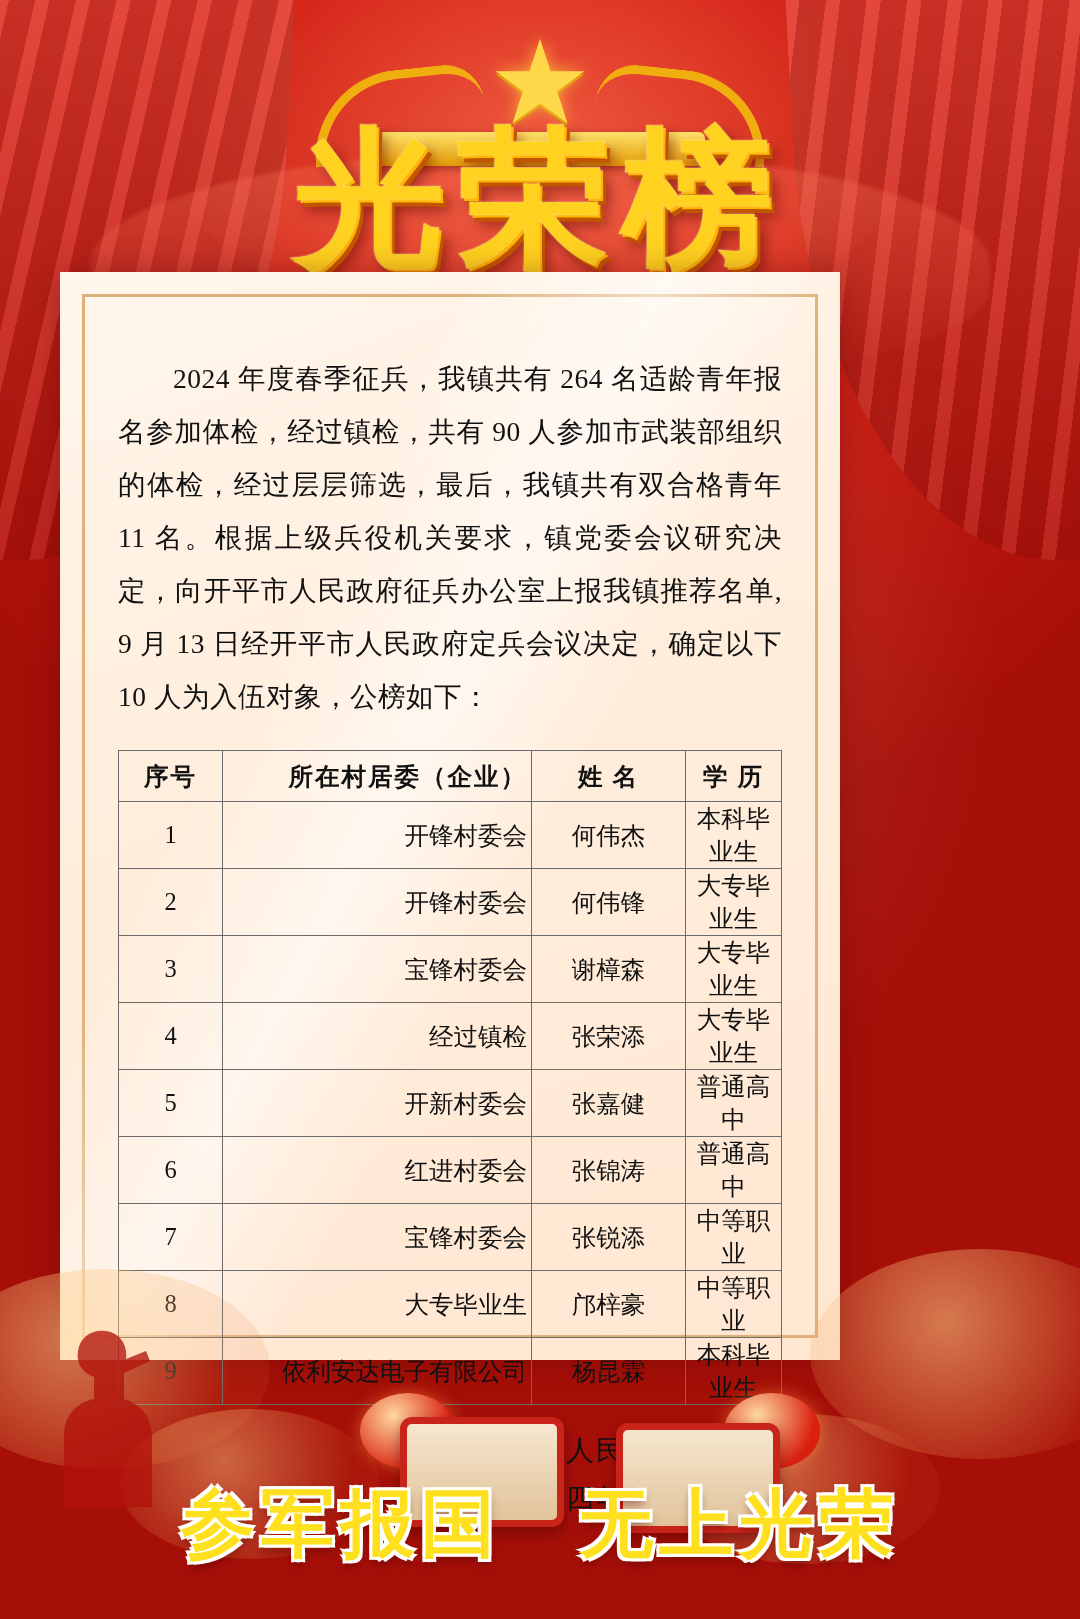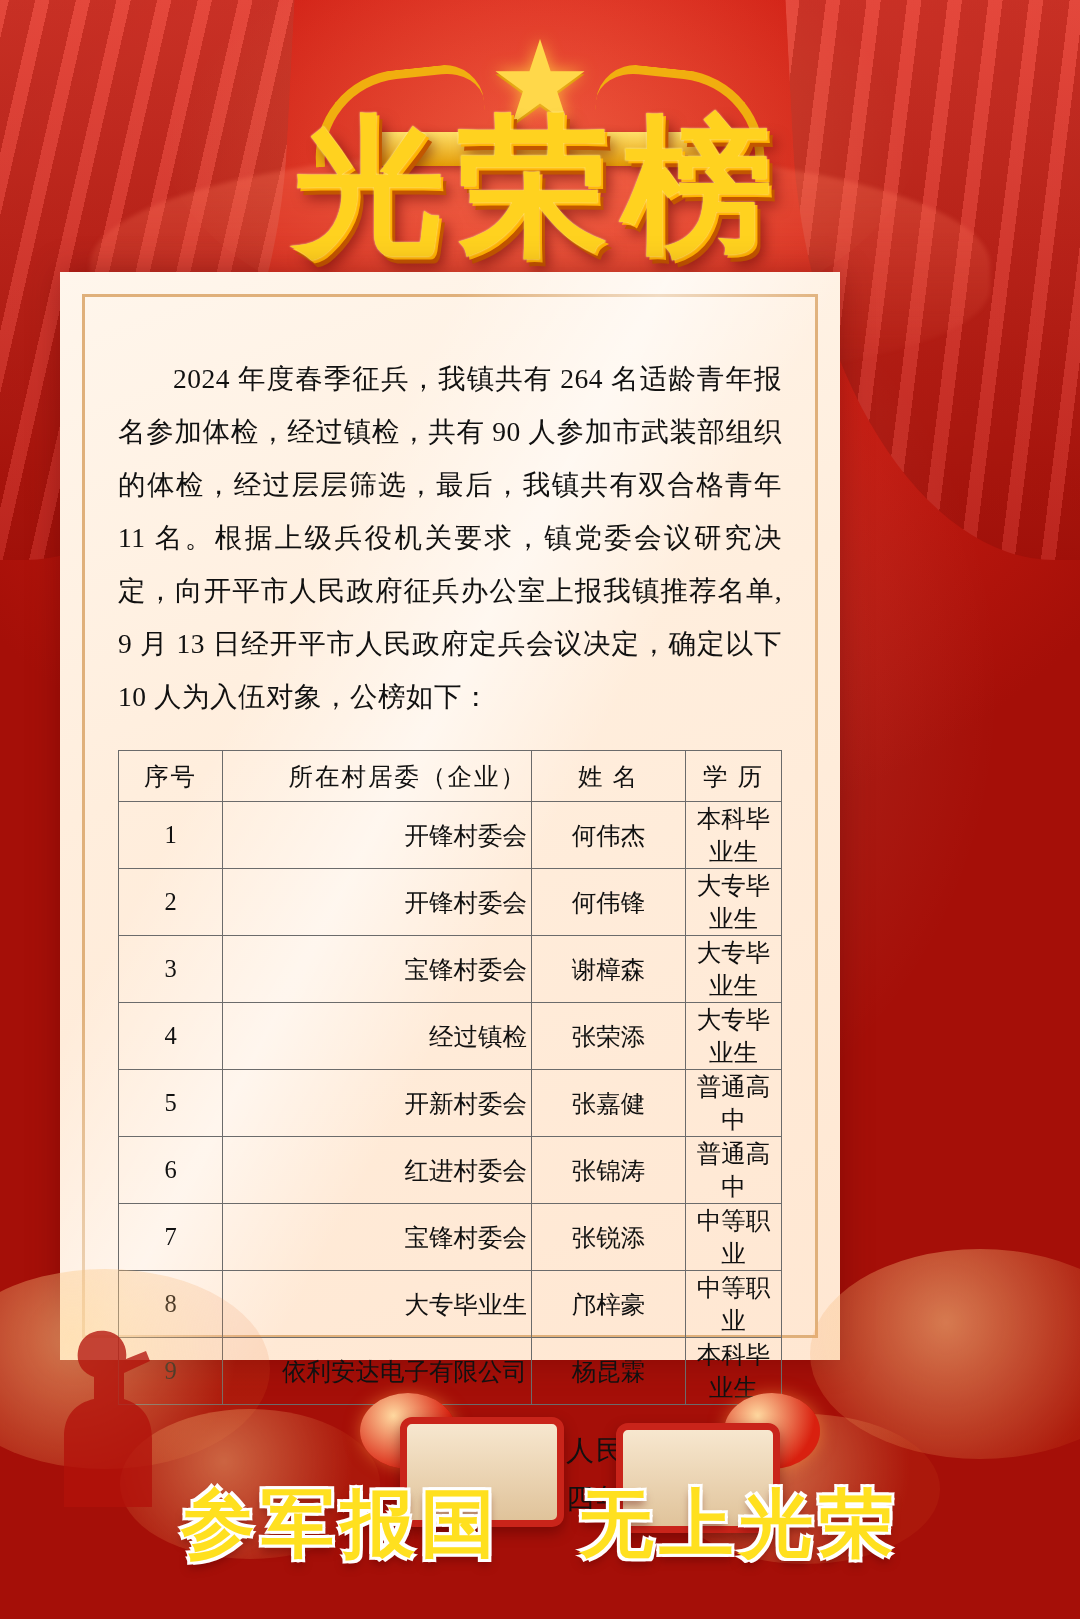--- a/index.html
+++ b/index.html
@@ -132,21 +132,21 @@
     font-size: 150px;
     line-height: 160px;
     font-weight: bold;
     letter-spacing: 14px;
     color: #ffd21f;
     text-shadow:
       0 0 2px #fff7c0,
       3px 3px 0 #ffb300,
       6px 7px 0 #c25600,
       9px 11px 14px rgba(90,0,0,.55);
-    font-family: Liberation Mono, monospace;
+    font-family: Liberation Sans, sans-serif;
   }
 
   
   .card-outer {
     position: absolute;
     left: 60px;
     top: 272px;
     width: 780px;
     height: 1088px;
     background: linear-gradient(160deg, #fff6ec 0%, #ffeedd 40%, #ffe7d2 100%);
@@ -187,21 +187,21 @@
     font-family: "Liberation Serif", "DejaVu Serif", serif;
   }
   table.roster th, table.roster td {
     border: 1.5px solid #6b6b6b;
     text-align: center;
     font-size: 24.5px;
     color: #111;
     height: 50px;
     padding: 0 4px;
   }
-  table.roster th { font-weight: normal; letter-spacing: 2px; }
+  table.roster th { font-weight: bold; letter-spacing: 2px; }
   table.roster td.idx { width: 95px; }
   table.roster td.unit, table.roster th.unit { width: 300px; text-align: right; }
   table.roster td.name, table.roster th.name { width: 145px; }
 
   .sign {
     margin-top: 22px;
     text-align: right;
     font-size: 28px;
     line-height: 48px;
     color: #111;

